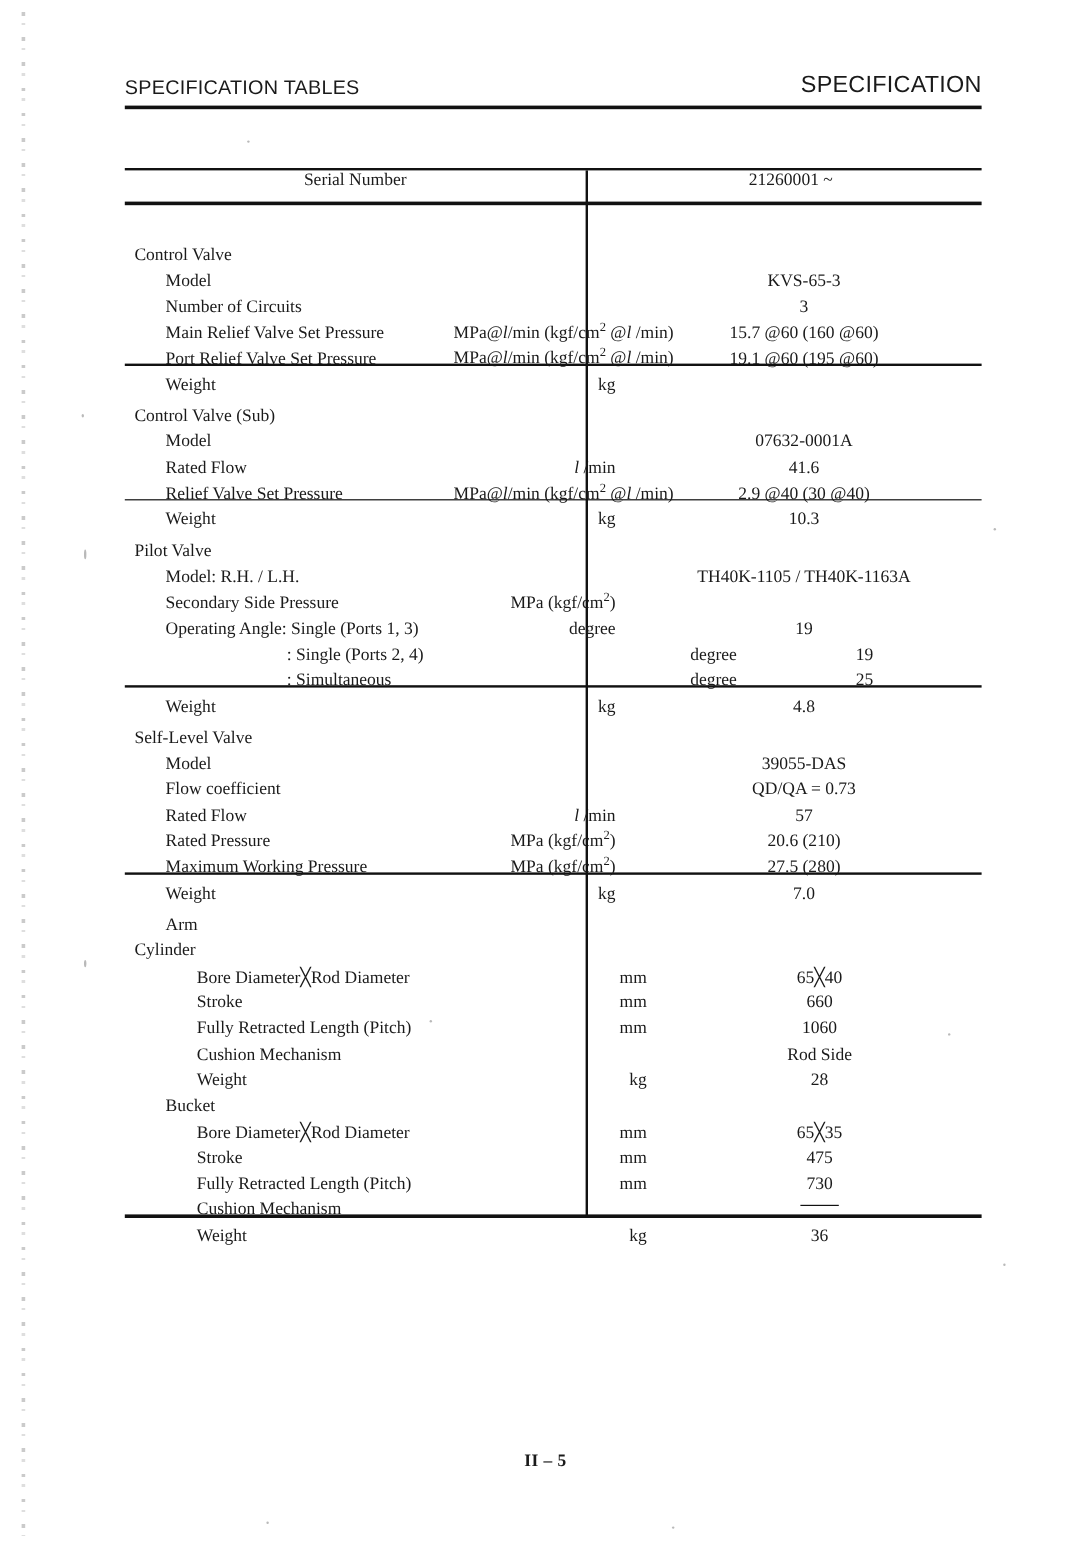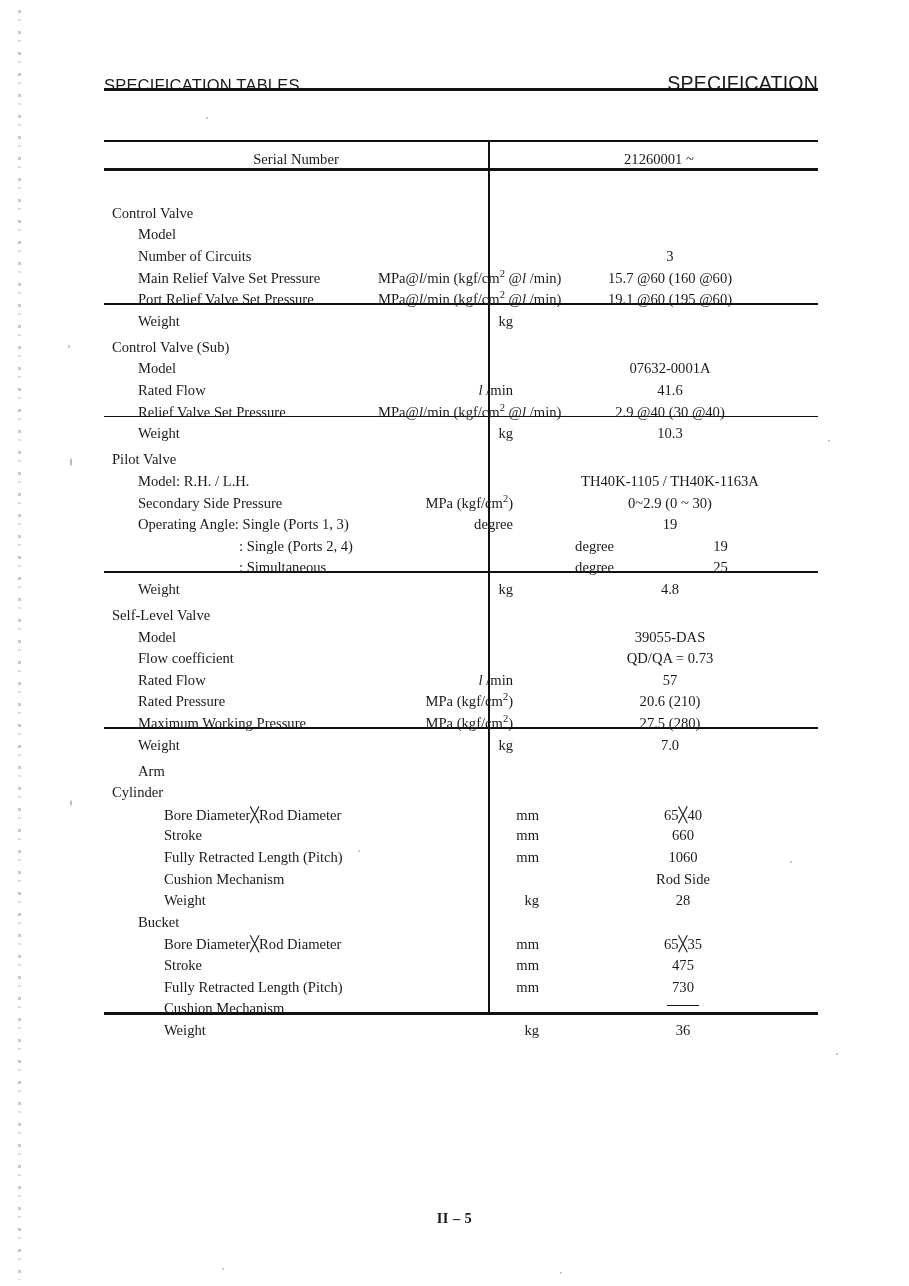--- a/index.html
+++ b/index.html
@@ -27,21 +27,21 @@
       rgba(255,255,255,0) 3px, rgba(255,255,255,0) 9px,
       rgba(110,110,110,0.30) 9px, rgba(110,110,110,0.30) 11px,
       rgba(255,255,255,0) 11px, rgba(255,255,255,0) 21px);
     opacity: .75;
   }
   .speck { position: absolute; background: #b9b9b9; border-radius: 50%; }
 
   
   .page-header {
     position: absolute;
-    left: 104px; top: 72px;
+    left: 104px; top: 60px;
     width: 714px;
     display: flex;
     align-items: flex-end;
     justify-content: space-between;
     font-family: "Liberation Sans", "DejaVu Sans", sans-serif;
   }
   .head-left  { font-size: 16.5px; letter-spacing: .2px; }
   .head-right { font-size: 19.5px; letter-spacing: .2px; }
   .head-rule {
     position: absolute;
@@ -89,21 +89,21 @@
     white-space: nowrap;
     box-sizing: border-box;
   }
   .c-value {
     flex: 1 1 auto;
     text-align: center;
     white-space: nowrap;
   }
 
   
-  .row.header { height: 26px; align-items: flex-end; gap: 12px; }
+  .row.header { height: 26px; align-items: flex-start; gap: 12px; }
   .row.header .c-head-left {
     width: 384px; flex: 0 0 384px;
     text-align: center;
   }
   .row.header .c-head-right {
     flex: 1 1 auto; text-align: center;
   }
 
   
   .ind0 { padding-left: 8px; }
@@ -173,20 +173,21 @@
     <div id="sections-host">
         <div>
           <div class="row">
             <div class="c-label ind0">Control Valve</div>
             <div class="c-unit"></div>
             <div class="c-value"></div>
           </div>
           <div class="row">
             <div class="c-label ind1">Model</div>
             <div class="c-unit"></div>
+            <div class="c-value">KVS-65-3</div>
           </div>
           <div class="row">
             <div class="c-label ind1">Number of Circuits</div>
             <div class="c-unit"></div>
             <div class="c-value">3</div>
           </div>
           <div class="row">
             <div class="c-label ind1">Main Relief Valve Set Pressure</div>
             <div class="c-unit">MPa@<span class="unit-italic">l</span>/min (kgf/cm<span class="sup">2</span> @<span class="unit-italic">l</span> /min)</div>
             <div class="c-value">15.7 @60 (160 @60)</div>
@@ -239,21 +240,20 @@
             <div class="c-value"></div>
           </div>
           <div class="row">
             <div class="c-label ind1">Model: R.H. / L.H.</div>
             <div class="c-unit"></div>
             <div class="c-value">TH40K-1105 / TH40K-1163A</div>
           </div>
           <div class="row">
             <div class="c-label ind1">Secondary Side Pressure</div>
             <div class="c-unit">MPa (kgf/cm<span class="sup">2</span>)</div>
-            <div class="c-value">0~2.9 (0 ~ 30)</div>
           </div>
           <div class="row">
             <div class="c-label ind1">Operating Angle:  Single (Ports 1, 3)</div>
             <div class="c-unit">degree</div>
             <div class="c-value">19</div>
           </div>
           <div class="row">
             <div class="c-label ind-cont">: Single (Ports 2, 4)</div>
             <div class="c-unit">degree</div>
             <div class="c-value">19</div>

